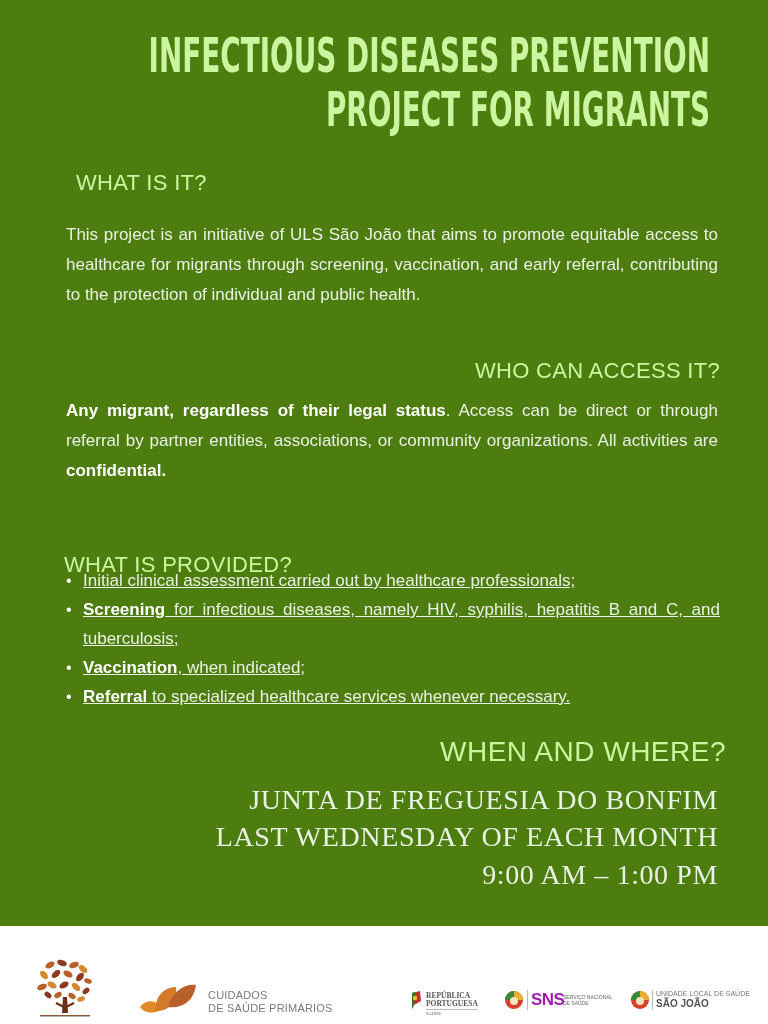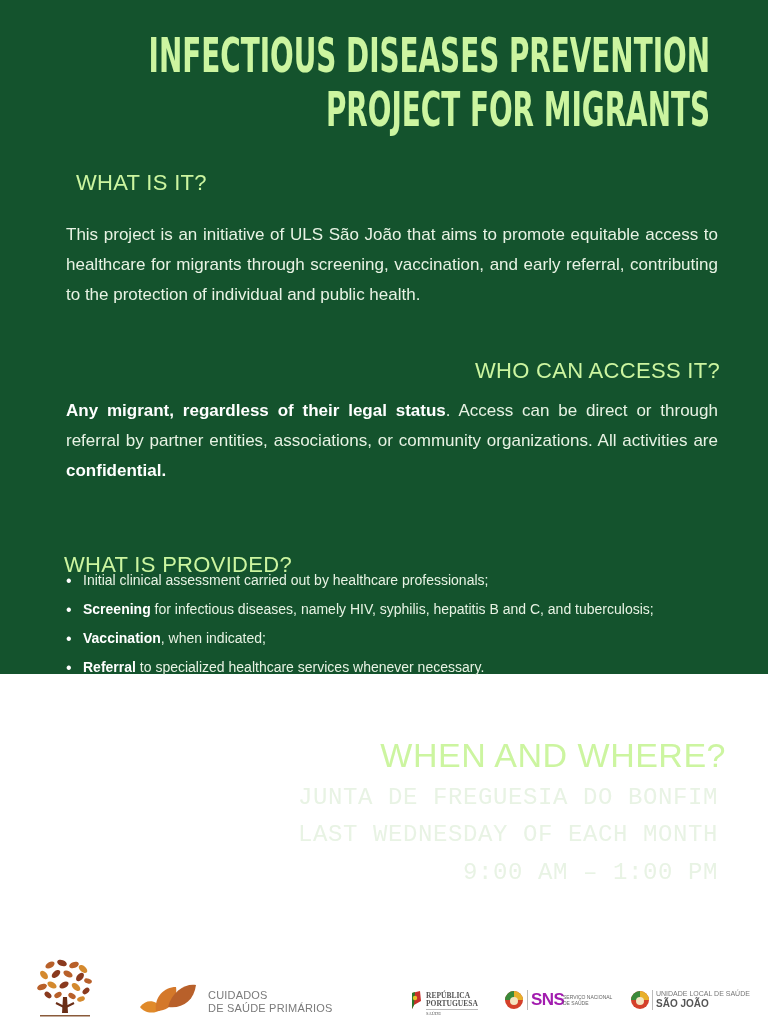--- a/index.html
+++ b/index.html
@@ -1,27 +1,27 @@
 <!DOCTYPE html>
 <html><head>
   <meta charset="utf-8">
   <style>
     html, body { margin: 0; padding: 0; }
     body { width: 768px; height: 1024px; background: #ffffff; overflow: hidden; font-family: "DejaVu Sans", sans-serif; }
-    .poster { position: absolute; left: 0; top: 0; width: 768px; height: 674px; background: #14532d; }
+    .poster { position: absolute; left: 0; top: 0; width: 768px; height: 926px; background: #4d7c0f; }
     .title { position: absolute; right: 58px; top: 28px; text-align: right; color: #ccf5a0; font-family: "DejaVu Sans", sans-serif; font-weight: bold; font-size: 48px; line-height: 54px; letter-spacing: 0px; transform: scaleX(0.58); transform-origin: right top; white-space: nowrap; }
     .h { position: absolute; color: #ccf5a0; font-family: "Liberation Sans", sans-serif; font-size: 22px; letter-spacing: 0.3px; }
     .p { position: absolute; color: #e8f3e4; font-family: "Liberation Sans", sans-serif; font-size: 17px; line-height: 30px; text-align: justify; }
     .p b { color: #ffffff; }
-    .list { position: absolute; left: 66px; top: 566px; width: 654px; margin: 0; padding: 0; list-style: none; color: #e8f3e4; font-family: "Liberation Sans", sans-serif; font-size: 14px; line-height: 29px; }
+    .list { position: absolute; left: 66px; top: 566px; width: 654px; margin: 0; padding: 0; list-style: none; color: #e8f3e4; font-family: "Liberation Sans", sans-serif; font-size: 17px; line-height: 29px; text-decoration: underline; }
     .list li { position: relative; padding-left: 17px; text-align: justify; }
     .list li::before { content: "•"; position: absolute; left: 0; top: 0; color: #ffffff; font-size: 16px; }
     .list b { color: #ffffff; }
-    .wh-title { position: absolute; right: 42px; top: 736px; color: #ccf5a0; font-family: "Liberation Sans", sans-serif; font-size: 34px; letter-spacing: 0.5px; }
-    .wh-line { position: absolute; right: 50px; color: #e8f3e4; font-family: Liberation Mono, monospace; font-size: 24px; letter-spacing: 0.6px; text-align: left; white-space: nowrap; }
+    .wh-title { position: absolute; right: 42px; top: 736px; color: #ccf5a0; font-family: "Liberation Sans", sans-serif; font-size: 28px; letter-spacing: 0.5px; }
+    .wh-line { position: absolute; right: 50px; color: #e8f3e4; font-family: Liberation Serif, serif; font-size: 28px; letter-spacing: 0.6px; text-align: left; white-space: nowrap; }
     .footer { position: absolute; left: 0; top: 945px; width: 768px; height: 70px; background: #ffffff; }
     .logo-txt { position: absolute; font-family: "Liberation Sans", sans-serif; color: #7a7a7a; }
   </style>
 </head>
 <body>
 
 <div class="poster">
 
   <div class="title">
     <div>INFECTIOUS DISEASES PREVENTION</div>

